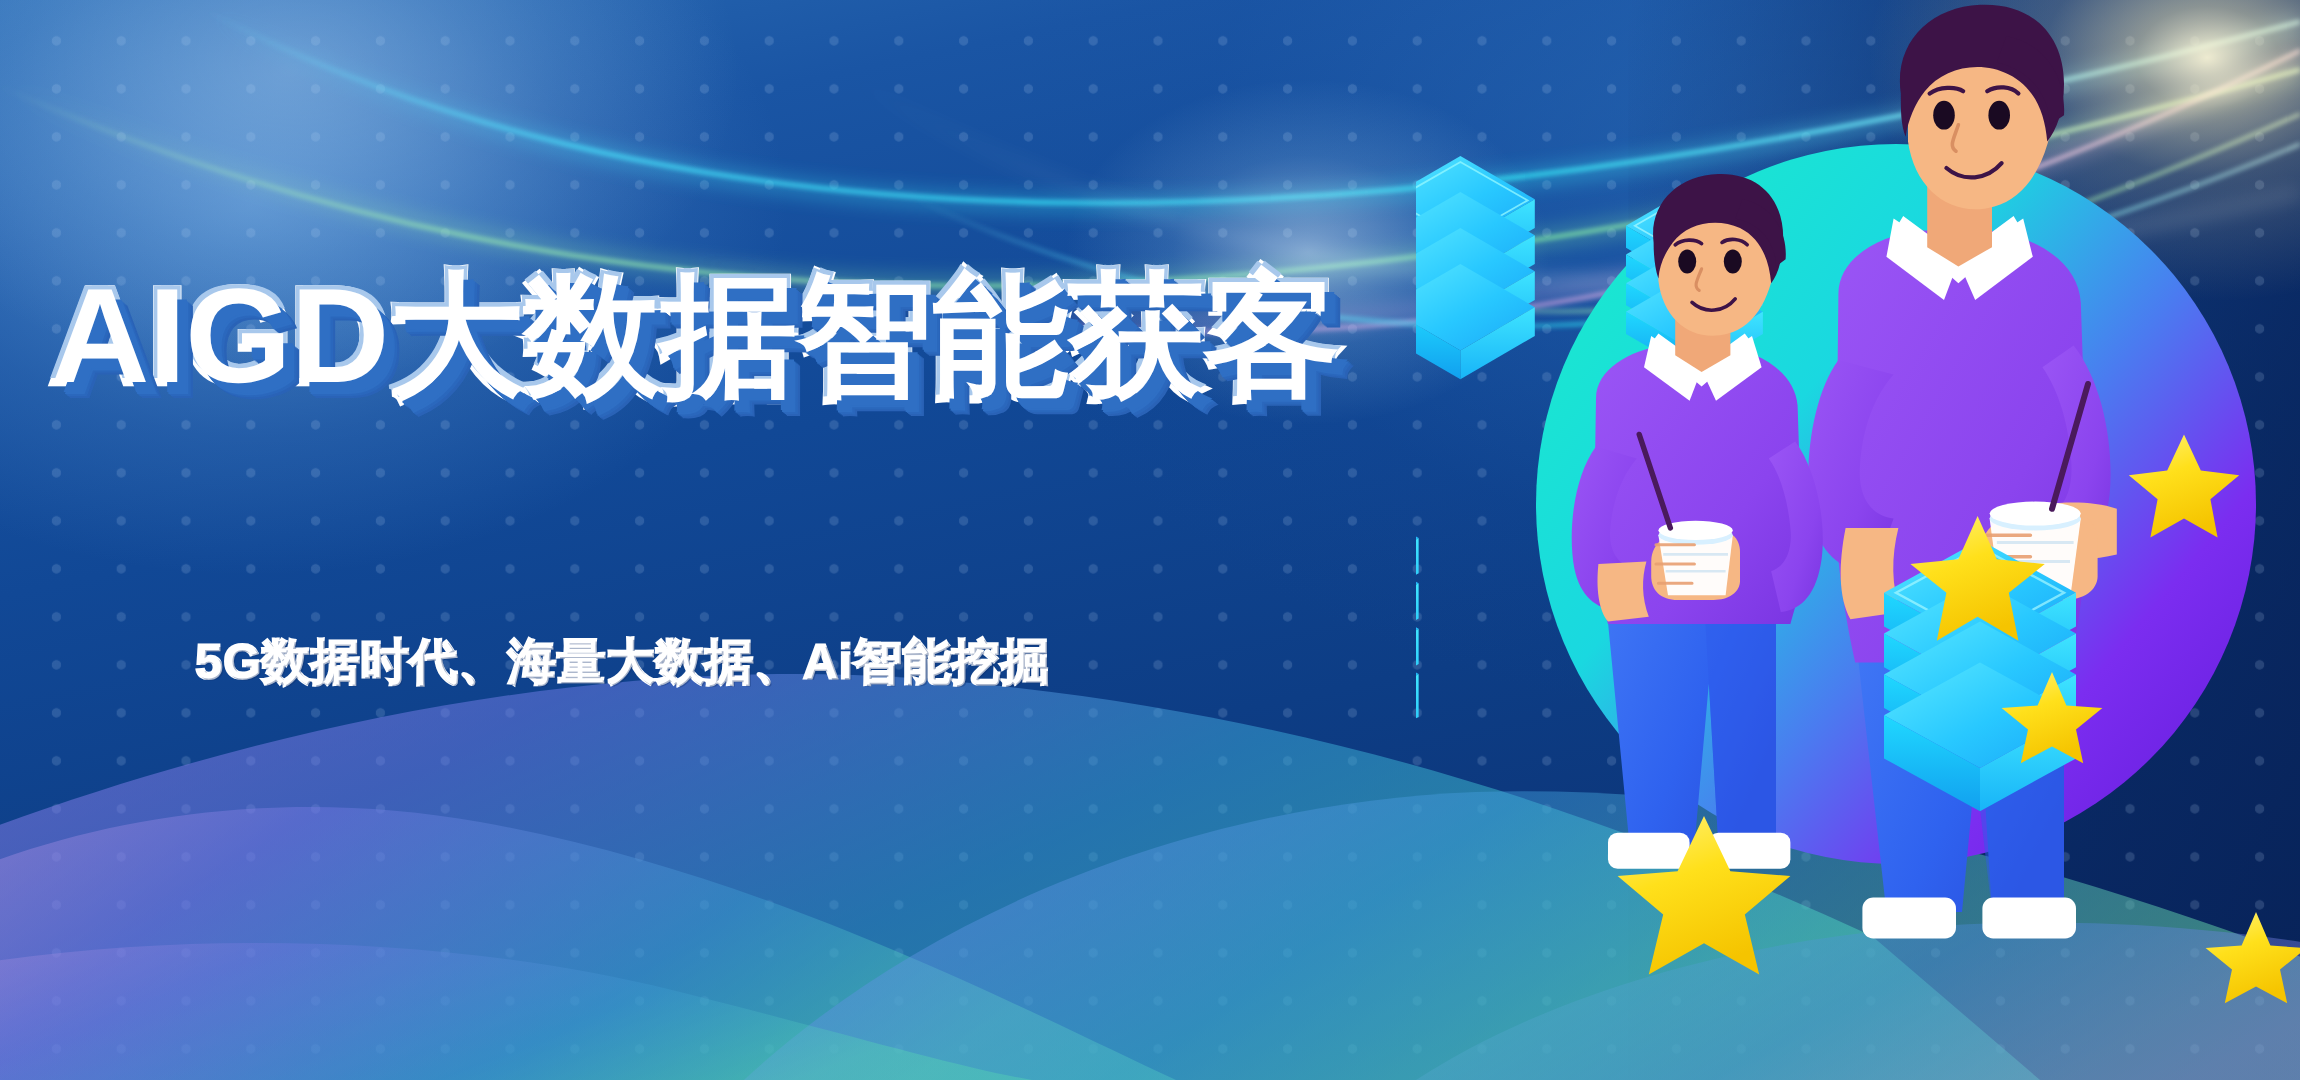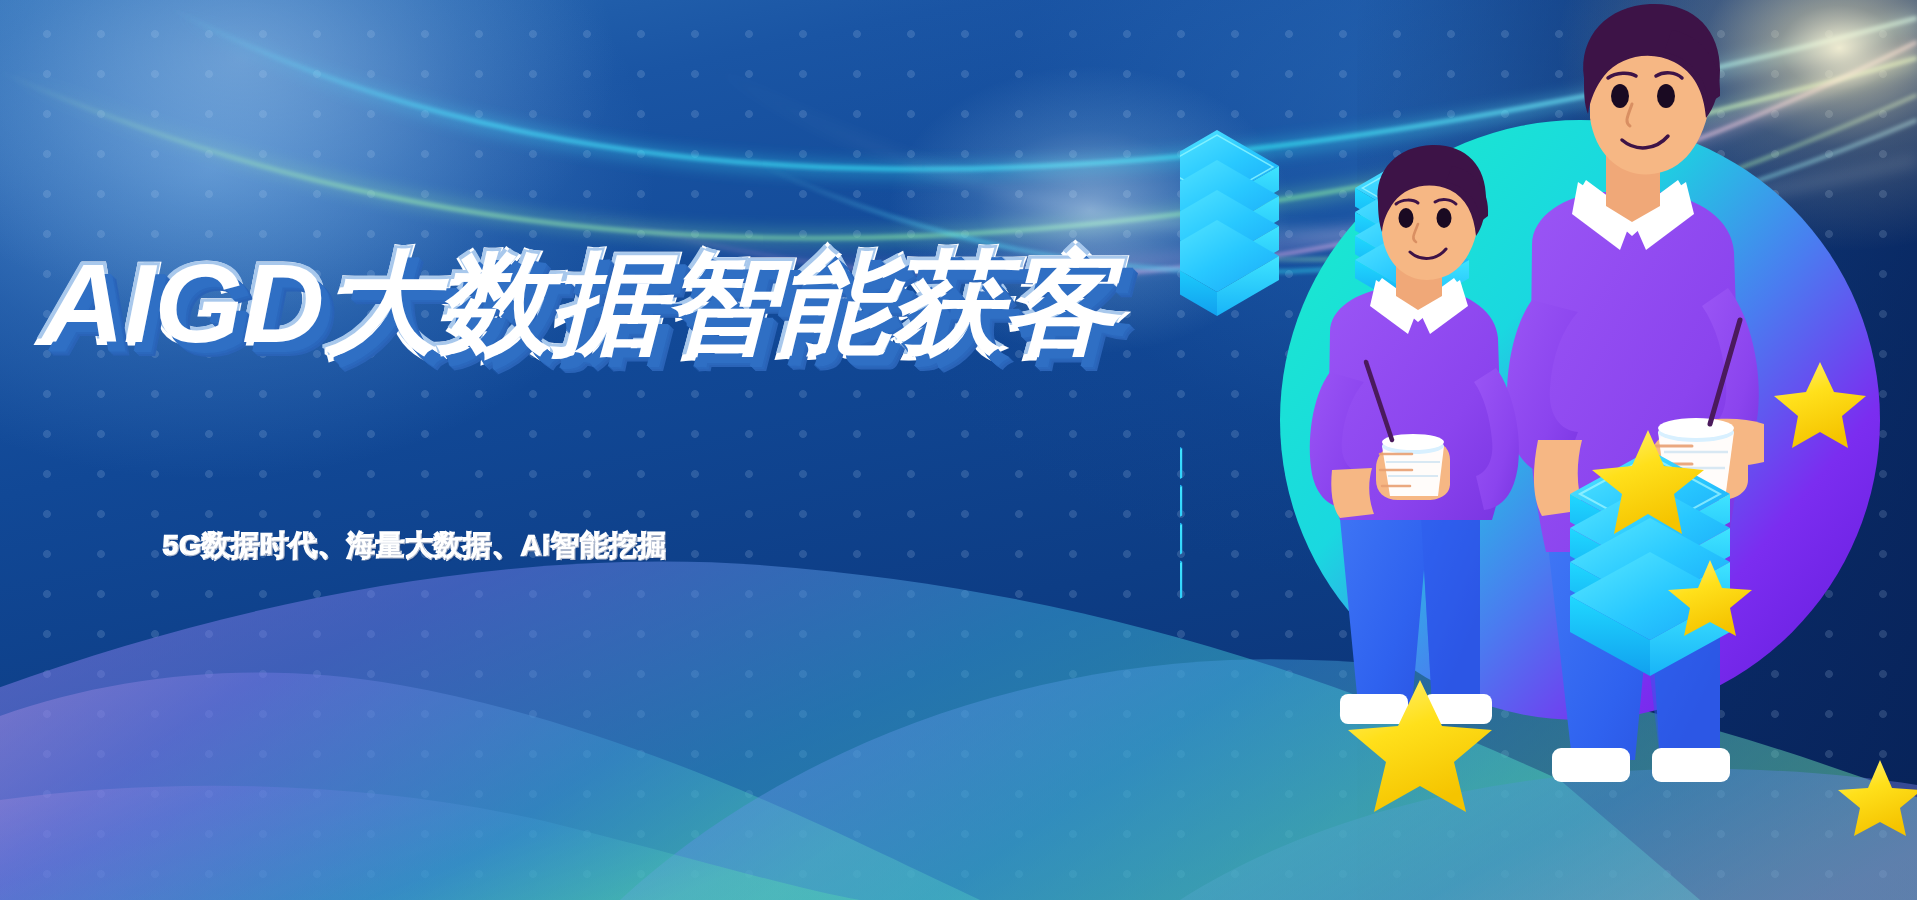--- a/index.html
+++ b/index.html
@@ -62,21 +62,21 @@
   
   .waves { position:absolute; left:0; bottom:0; width: 100%; height: 420px; }
   .waves svg { display:block; width:100%; height:100%; }
 
   
   .illo { position:absolute; left: 1180px; top: 0px; width: 737px; height: 900px; }
   .illo svg { display:block; width:100%; height:100%; }
 
   
   .title-wrap {
-    position:absolute; left: 42px; top: 248px; width: 1230px; height: 130px; font-style: italic;
+    position:absolute; left: 42px; top: 224px; width: 1230px; height: 130px;
   }
   .title {
     font-size: 112px;
     font-weight: 700;
     line-height: 1;
     letter-spacing: -1px;
     color: #ffffff;
     white-space: nowrap;
     margin: 0;
     -webkit-text-stroke: 7px #ffffff;
@@ -89,21 +89,21 @@
       12px 13px 0 #2a63b7,
       13px 14px 0 #2a63b7,
       -3px -3px 0 #a8c8ec,
       3px -3px 0 #a8c8ec;
     transform: scaleX(1.02);
     transform-origin: left center;
   }
 
   .subtitle-wrap { position:absolute; left: 163px; top: 532px; width: 1000px; }
   .subtitle {
-    font-size: 28px;
+    font-size: 40px;
     font-weight: 700;
     line-height: 1;
     color: #ffffff;
     white-space: nowrap;
     margin: 0;
     letter-spacing: 1px;
     -webkit-text-stroke: 2.4px #ffffff;
     paint-order: stroke fill;
     text-shadow: 2px 2px 0 rgba(16,50,110,0.35);
   }

